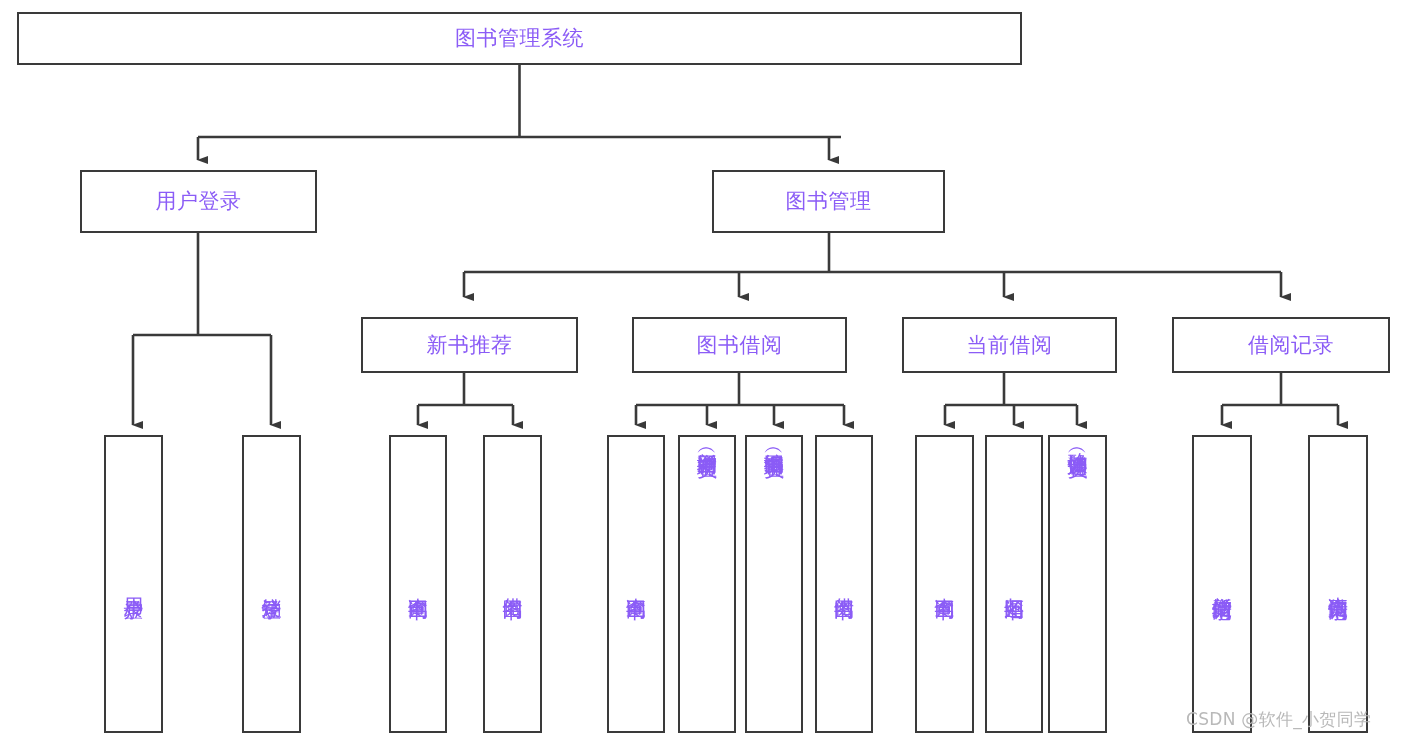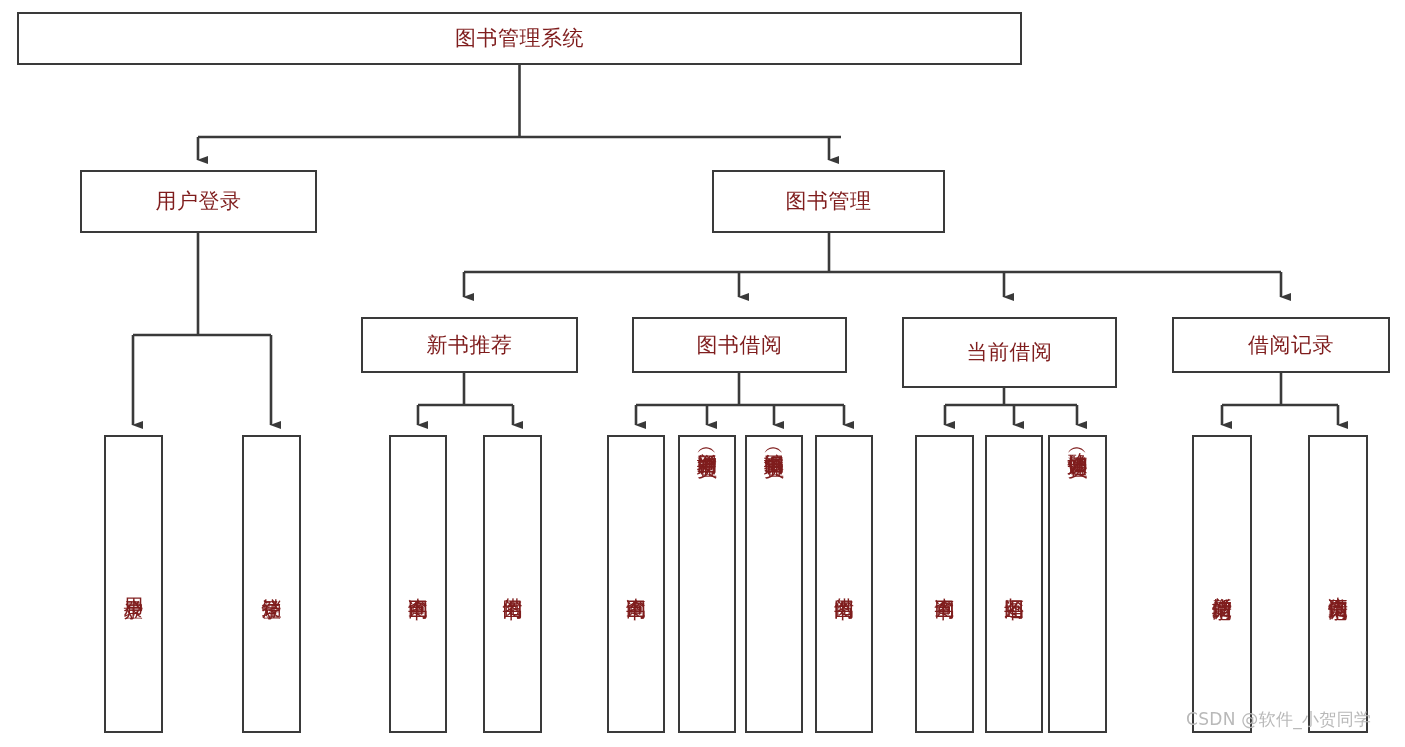--- a/index.html
+++ b/index.html
@@ -22,21 +22,21 @@
     left: 0;
     top: 0;
     width: 1405px;
     height: 747px;
   }
   .node {
     position: absolute;
     box-sizing: border-box;
     border: 2px solid #3a3a3a;
     background: #ffffff;
-    color: #7f1d1d;
+    color: #8b5cf6;
     display: flex;
     align-items: center;
     justify-content: center;
     z-index: 3;
   }
   .node.horiz .node-label {
     font-size: 21px;
     line-height: 1.15;
     letter-spacing: 0.5px;
     white-space: nowrap;
@@ -133,21 +133,21 @@
   <div class="node horiz" style="left:712px; top:170px; width:233px; height:63px;align-items:center;">
     <span class="node-label">图书管理</span>
   </div>
 
   <div class="node horiz" style="left:361px; top:317px; width:217px; height:56px;">
     <span class="node-label">新书推荐</span>
   </div>
   <div class="node horiz" style="left:632px; top:317px; width:215px; height:56px;text-align:center;">
     <span class="node-label">图书借阅</span>
   </div>
-  <div class="node horiz" style="left:902px; top:317px; width:215px; height:71px;align-items:center;">
+  <div class="node horiz" style="left:902px; top:317px; width:215px; height:56px;align-items:center;">
     <span class="node-label">当前借阅</span>
   </div>
   <div class="node horiz" style="left:1172px; top:317px; width:218px; height:56px;padding-left:20px;">
     <span class="node-label">借阅记录</span>
   </div>
 
   <div class="node vert center-text" style="left:104px; top:435px; width:59px; height:298px;">
     <span class="node-label">用户登录</span>
   </div>
   <div class="node vert center-text" style="left:242px; top:435px; width:59px; height:298px;">

